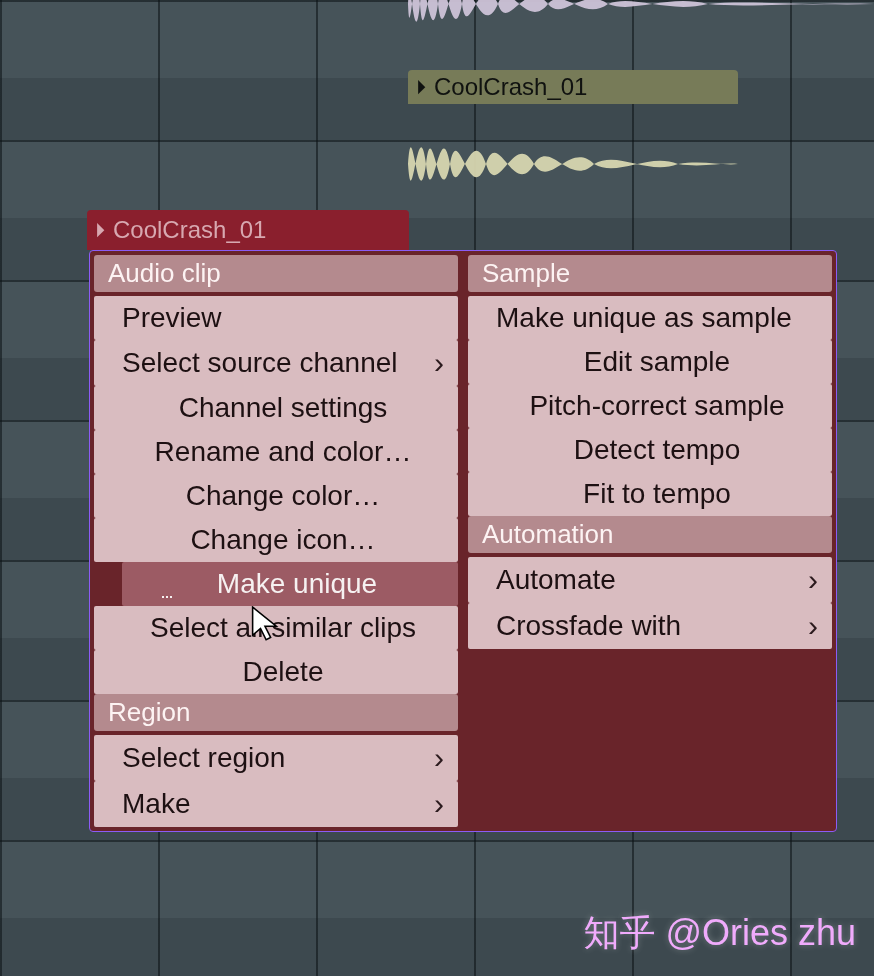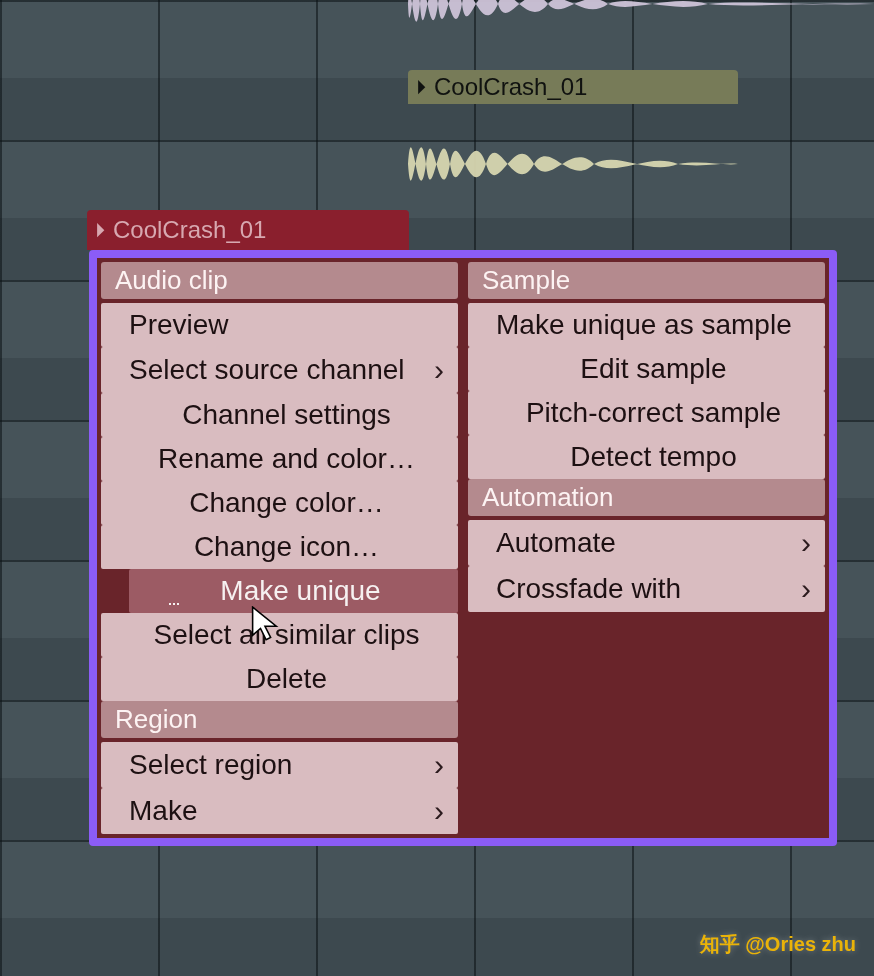--- a/index.html
+++ b/index.html
@@ -60,21 +60,21 @@
   .tri-icon {
     display:inline-flex; align-items:center;
     font-size:20px; line-height:1;
   }
 
   
   .menu {
     position: absolute; left: 89px; top: 250px;
     width: 748px;
     background: #69242a;
-    border: 8px solid #8b5cf6;
+    border: 1px solid #8b5cf6;
     border-radius: 4px;
     display: flex;
     gap: 10px;
     padding: 4px;
   }
   .menu-col { flex: 1; min-width: 0; }
   .section-header {
     background: #b48a8e;
     color: #fdf3f3;
     font-size: 26px;
@@ -110,24 +110,23 @@
 
   
   .cursor {
     position:absolute; left:251px; top:606px; width:28px; height:36px;
     pointer-events:none;
   }
 
   
   .watermark {
     position:absolute; right:18px; bottom:18px;
-    color:#eab308; font-size:20px;
+    color:#f0abfc; font-size:36px;
     font-family: "PingFang SC","Microsoft YaHei",sans-serif;
     text-shadow:0 0 6px rgba(255,255,255,.3);
-    font-weight:bold;
   }
 </style>
 </head>
 <body>
 
 <div class="grid"></div>
 
 <div class="clip clip-a">
   <div class="clip-wave">
     <svg viewBox="0 0 470 120" preserveAspectRatio="none">
@@ -209,20 +208,23 @@
     </div>
     <div class="menu-item">
       <span>Edit sample</span>
     </div>
     <div class="menu-item">
       <span>Pitch-correct sample</span>
     </div>
     <div class="menu-item">
       <span>Detect tempo</span>
     </div>
+    <div class="menu-item">
+      <span>Fit to tempo</span>
+    </div>
 
     <div class="section-header">Automation</div>
 
     <div class="menu-item">
       <span>Automate</span>
       <span class="arrow">›</span>
     </div>
     <div class="menu-item">
       <span>Crossfade with</span>
       <span class="arrow">›</span>

